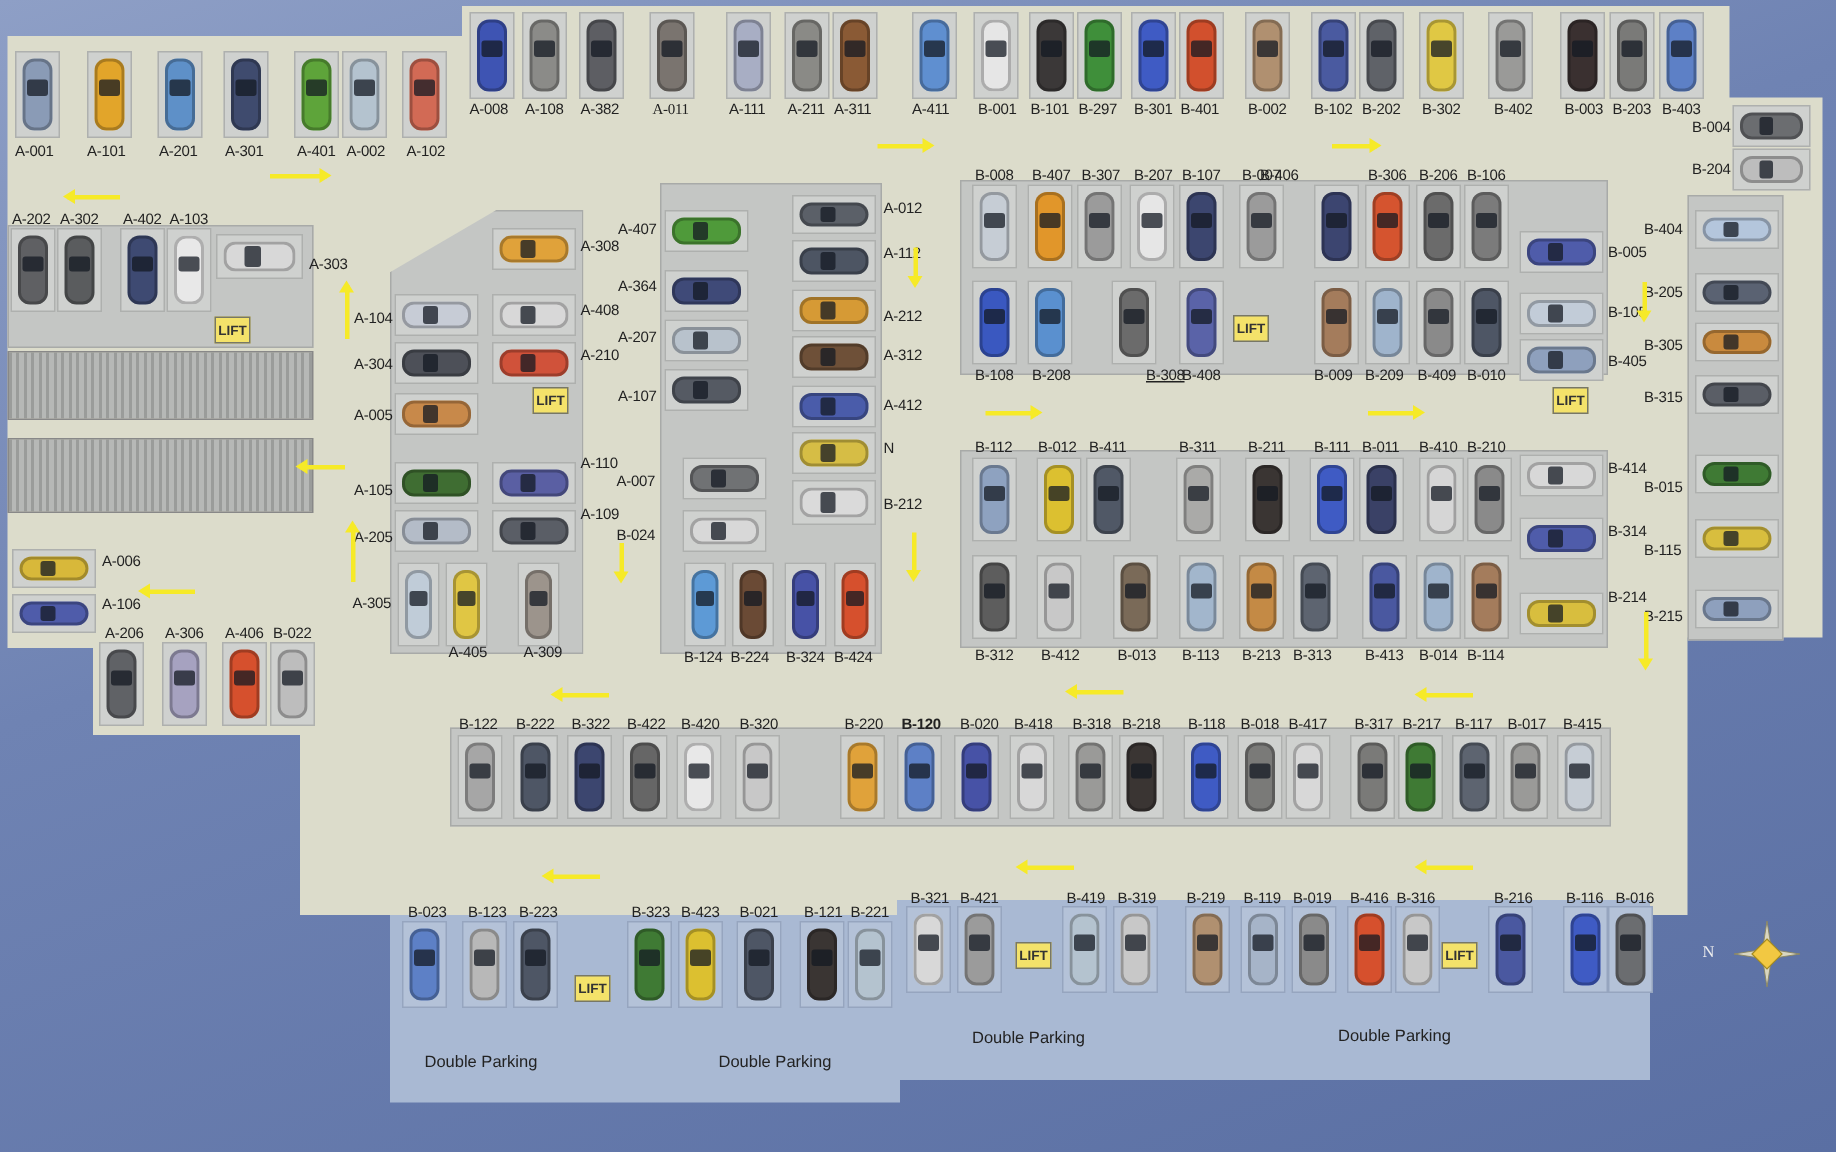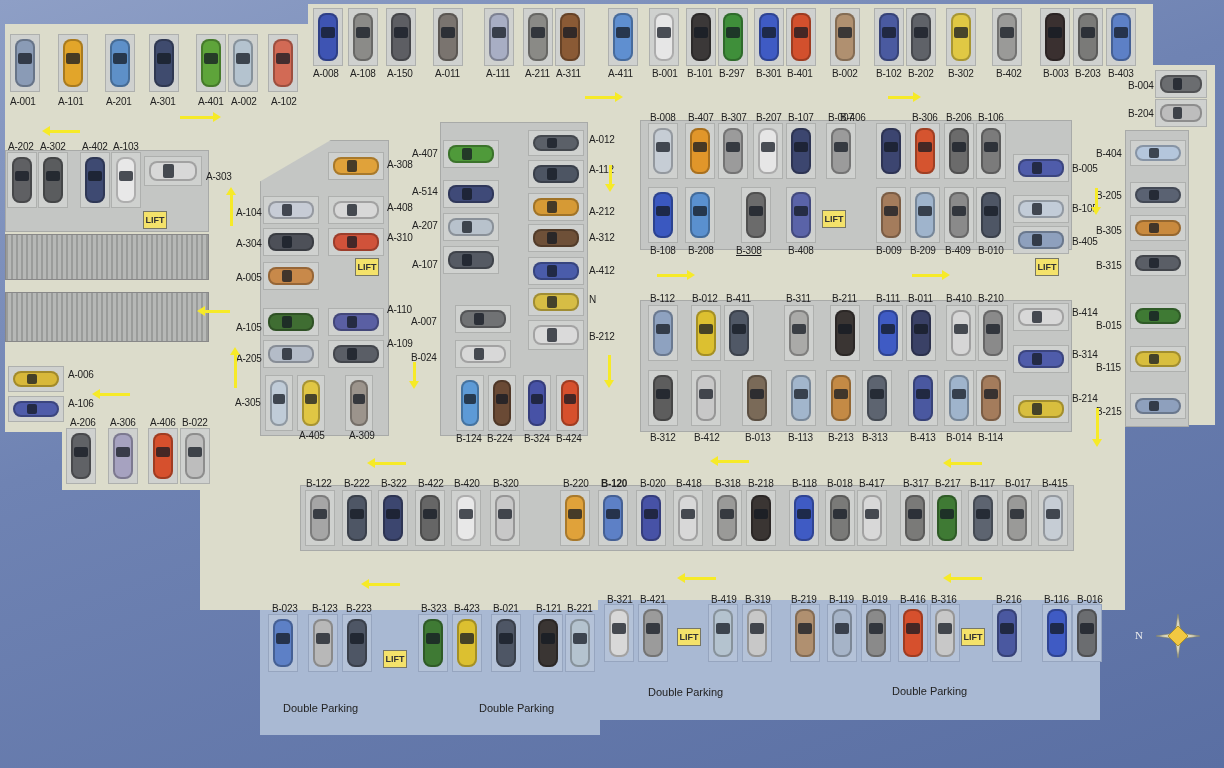--- a/index.html
+++ b/index.html
@@ -107,27 +107,27 @@
         <div class="car" style="background: rgb(139, 139, 136); left: 4px; top: 4px; width: 20px; height: 48px;">
           <div class="ws" style="left: 3px; right: 3px; top: 30%; height: 22%;"></div>
         </div>
       </div>
       <span class="lbl" style="left: 350px; top: 68px;">A-108</span>
       <div class="slot" style="left: 386px; top: 8px; width: 30px; height: 58px;">
         <div class="car" style="background: rgb(93, 94, 99); left: 4px; top: 4px; width: 20px; height: 48px;">
           <div class="ws" style="left: 3px; right: 3px; top: 30%; height: 22%;"></div>
         </div>
       </div>
-      <span class="lbl" style="left: 387px; top: 68px;">A-150</span>
+      <span class="lbl" style="left: 387px; top: 68px;">A-382</span>
       <div class="slot" style="left: 433px; top: 8px; width: 30px; height: 58px;">
         <div class="car" style="background: rgb(122, 116, 111); left: 4px; top: 4px; width: 20px; height: 48px;">
           <div class="ws" style="left: 3px; right: 3px; top: 30%; height: 22%;"></div>
         </div>
       </div>
-      <span class="lbl" style="left: 435px; top: 68px;">A-011</span>
+      <span class="lbl" style="left: 435px; top: 68px; font-family: Liberation Serif, serif;">A-011</span>
       <div class="slot" style="left: 484px; top: 8px; width: 30px; height: 58px;">
         <div class="car" style="background: rgb(168, 174, 196); left: 4px; top: 4px; width: 20px; height: 48px;">
           <div class="ws" style="left: 3px; right: 3px; top: 30%; height: 22%;"></div>
         </div>
       </div>
       <span class="lbl" style="left: 486px; top: 68px;">A-111</span>
       <div class="slot" style="left: 523px; top: 8px; width: 30px; height: 58px;">
         <div class="car" style="background: rgb(138, 138, 134); left: 4px; top: 4px; width: 20px; height: 48px;">
           <div class="ws" style="left: 3px; right: 3px; top: 30%; height: 22%;"></div>
         </div>
@@ -287,21 +287,21 @@
         <div class="car" style="background: rgb(77, 80, 88); left: 4px; top: 4px; width: 46px; height: 18px;">
           <div class="ws" style="top: 3px; bottom: 3px; left: 30%; width: 22%;"></div>
         </div>
       </div>
       <span class="lbl" style="left: 236px; top: 238px;">A-304</span>
       <div class="slot" style="left: 328px; top: 228px; width: 56px; height: 28px;">
         <div class="car" style="background: rgb(208, 82, 58); left: 4px; top: 4px; width: 46px; height: 18px;">
           <div class="ws" style="top: 3px; bottom: 3px; left: 30%; width: 22%;"></div>
         </div>
       </div>
-      <span class="lbl" style="left: 387px; top: 232px;">A-310</span>
+      <span class="lbl" style="left: 387px; top: 232px;">A-210</span>
       <div class="slot" style="left: 263px; top: 262px; width: 56px; height: 28px;">
         <div class="car" style="background: rgb(200, 137, 74); left: 4px; top: 4px; width: 46px; height: 18px;">
           <div class="ws" style="top: 3px; bottom: 3px; left: 30%; width: 22%;"></div>
         </div>
       </div>
       <span class="lbl" style="left: 236px; top: 272px;">A-005</span>
       <div class="slot" style="left: 263px; top: 308px; width: 56px; height: 28px;">
         <div class="car" style="background: rgb(63, 109, 50); left: 4px; top: 4px; width: 46px; height: 18px;">
           <div class="ws" style="top: 3px; bottom: 3px; left: 30%; width: 22%;"></div>
         </div>
@@ -347,21 +347,21 @@
         <div class="car" style="background: rgb(79, 154, 58); left: 4px; top: 4px; width: 46px; height: 18px;">
           <div class="ws" style="top: 3px; bottom: 3px; left: 30%; width: 22%;"></div>
         </div>
       </div>
       <span class="lbl" style="left: 412px; top: 148px;">A-407</span>
       <div class="slot" style="left: 443px; top: 180px; width: 56px; height: 28px;">
         <div class="car" style="background: rgb(63, 74, 120); left: 4px; top: 4px; width: 46px; height: 18px;">
           <div class="ws" style="top: 3px; bottom: 3px; left: 30%; width: 22%;"></div>
         </div>
       </div>
-      <span class="lbl" style="left: 412px; top: 186px;">A-514</span>
+      <span class="lbl" style="left: 412px; top: 186px;">A-364</span>
       <div class="slot" style="left: 443px; top: 213px; width: 56px; height: 28px;">
         <div class="car" style="background: rgb(184, 194, 204); left: 4px; top: 4px; width: 46px; height: 18px;">
           <div class="ws" style="top: 3px; bottom: 3px; left: 30%; width: 22%;"></div>
         </div>
       </div>
       <span class="lbl" style="left: 412px; top: 220px;">A-207</span>
       <div class="slot" style="left: 443px; top: 246px; width: 56px; height: 28px;">
         <div class="car" style="background: rgb(85, 90, 99); left: 4px; top: 4px; width: 46px; height: 18px;">
           <div class="ws" style="top: 3px; bottom: 3px; left: 30%; width: 22%;"></div>
         </div>
@@ -491,21 +491,21 @@
         <div class="car" style="background: rgb(90, 144, 207); left: 4px; top: 4px; width: 20px; height: 46px;">
           <div class="ws" style="left: 3px; right: 3px; top: 30%; height: 22%;"></div>
         </div>
       </div>
       <span class="lbl" style="left: 688px; top: 245px;">B-208</span>
       <div class="slot" style="left: 741px; top: 187px; width: 30px; height: 56px;">
         <div class="car" style="background: rgb(107, 107, 107); left: 4px; top: 4px; width: 20px; height: 46px;">
           <div class="ws" style="left: 3px; right: 3px; top: 30%; height: 22%;"></div>
         </div>
       </div>
-      <span class="lbl" style="left: 736px; top: 245px; text-decoration: underline;">B-308</span>
+      <span class="lbl" style="left: 764px; top: 245px; text-decoration: underline;">B-308</span>
       <div class="slot" style="left: 786px; top: 187px; width: 30px; height: 56px;">
         <div class="car" style="background: rgb(90, 99, 168); left: 4px; top: 4px; width: 20px; height: 46px;">
           <div class="ws" style="left: 3px; right: 3px; top: 30%; height: 22%;"></div>
         </div>
       </div>
       <span class="lbl" style="left: 788px; top: 245px;">B-408</span>
       <div class="slot" style="left: 876px; top: 123px; width: 30px; height: 56px;">
         <div class="car" style="background: rgb(60, 69, 112); left: 4px; top: 4px; width: 20px; height: 46px;">
           <div class="ws" style="left: 3px; right: 3px; top: 30%; height: 22%;"></div>
         </div>

